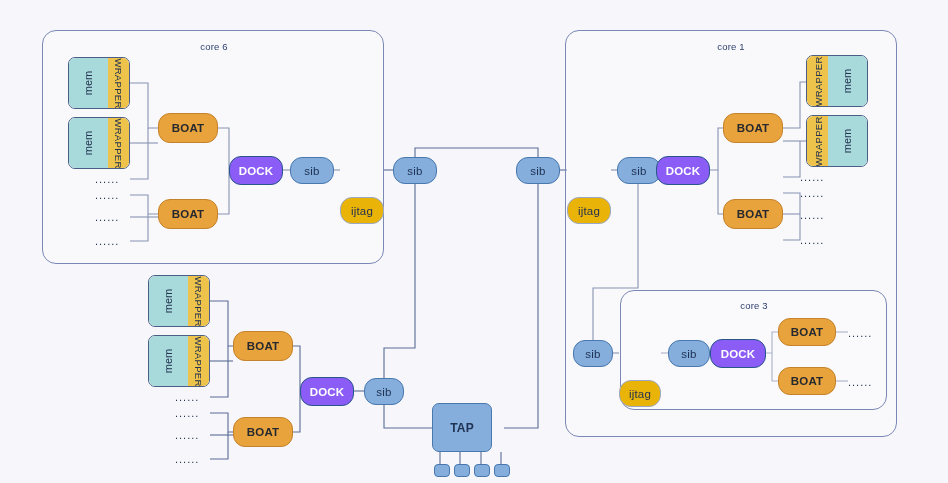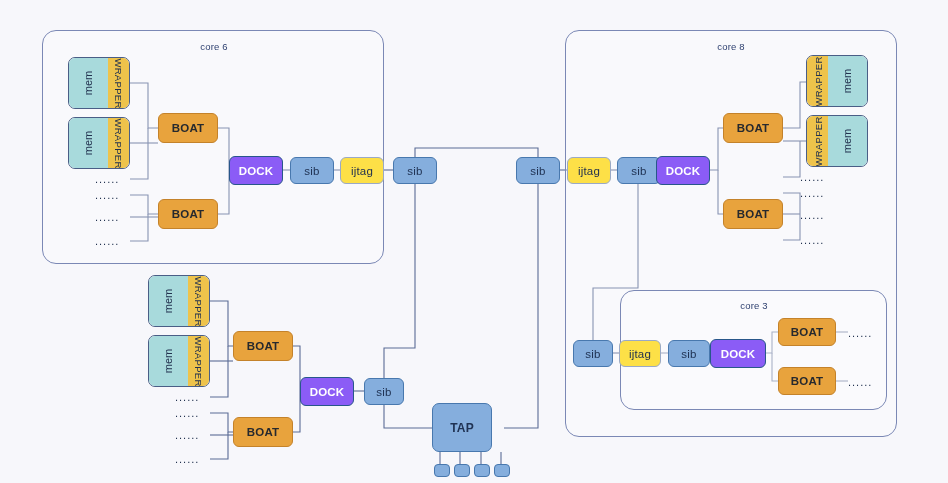--- a/index.html
+++ b/index.html
@@ -27,36 +27,37 @@
     letter-spacing:.2px;
     white-space:nowrap;
     transform:translateX(-50%);
   }
 
   
   .node{
     position:absolute;
     box-sizing:border-box;
     display:flex;align-items:center;justify-content:center;
-    border-radius:6px;
+    border-radius:12px;
     font-size:11px;
     white-space:nowrap;
     letter-spacing:.2px;
   }
   .n-dock{
     background:#8b5cf6;border:1px solid #28578a;color:#ffffff;
     font-weight:bold;font-size:11.5px;
   }
   .n-sib{
     background:#85aedd;border:1px solid #4878ae;color:#203354;
     font-size:11.5px;
   }
   .n-ijtag{
-    background:#fde047;border:1px solid #9aa9c6;color:#23324f;
+    background:#eab308;border:1px solid #9aa9c6;color:#23324f;
     font-size:11.5px;
+    margin-top:40px;
   }
   .n-boat{
     background:#e8a33d;border:1px solid #c4822a;color:#26292e;
     font-weight:bold;font-size:11.5px;
   }
   .n-tap{
     background:#85aedd;border:1px solid #4878ae;color:#203354;
     font-weight:bold;font-size:12px;border-radius:7px;
   }
   .n-pin{
@@ -141,21 +142,21 @@
       <path d="M440 452 V464" fill="none" stroke="#5b6c96" stroke-width="1.1"></path>
       <path d="M460 452 V464" fill="none" stroke="#5b6c96" stroke-width="1.1"></path>
       <path d="M481 452 V464" fill="none" stroke="#5b6c96" stroke-width="1.1"></path>
       <path d="M501 452 V464" fill="none" stroke="#5b6c96" stroke-width="1.1"></path>
     </svg>
 
   <div id="groups-layer">
       <div class="core-box" style="left: 42px; top: 30px; width: 342px; height: 234px; border-color: rgb(123, 136, 181);"></div>
       <div class="core-title" style="left: 214px; top: 41px;">core 6</div>
       <div class="core-box" style="left: 565px; top: 30px; width: 332px; height: 407px; border-color: rgb(123, 136, 181);"></div>
-      <div class="core-title" style="left: 731px; top: 41px;">core 8</div>
+      <div class="core-title" style="left: 731px; top: 41px;">core 1</div>
       <div class="core-box" style="left: 620px; top: 290px; width: 267px; height: 120px; border-color: rgb(123, 136, 181);"></div>
       <div class="core-title" style="left: 754px; top: 300px;">core 3</div>
     </div>
 
   <div id="dots-layer">
       <div style="position: absolute; left: 95px; top: 176px; font-size: 11px; letter-spacing: 1px; color: rgb(34, 50, 79); line-height: 6px; white-space: nowrap;">......</div>
       <div style="position: absolute; left: 95px; top: 192px; font-size: 11px; letter-spacing: 1px; color: rgb(34, 50, 79); line-height: 6px; white-space: nowrap;">......</div>
       <div style="position: absolute; left: 95px; top: 214px; font-size: 11px; letter-spacing: 1px; color: rgb(34, 50, 79); line-height: 6px; white-space: nowrap;">......</div>
       <div style="position: absolute; left: 95px; top: 238px; font-size: 11px; letter-spacing: 1px; color: rgb(34, 50, 79); line-height: 6px; white-space: nowrap;">......</div>
       <div style="position: absolute; left: 800px; top: 174px; font-size: 11px; letter-spacing: 1px; color: rgb(34, 50, 79); line-height: 6px; white-space: nowrap;">......</div>

